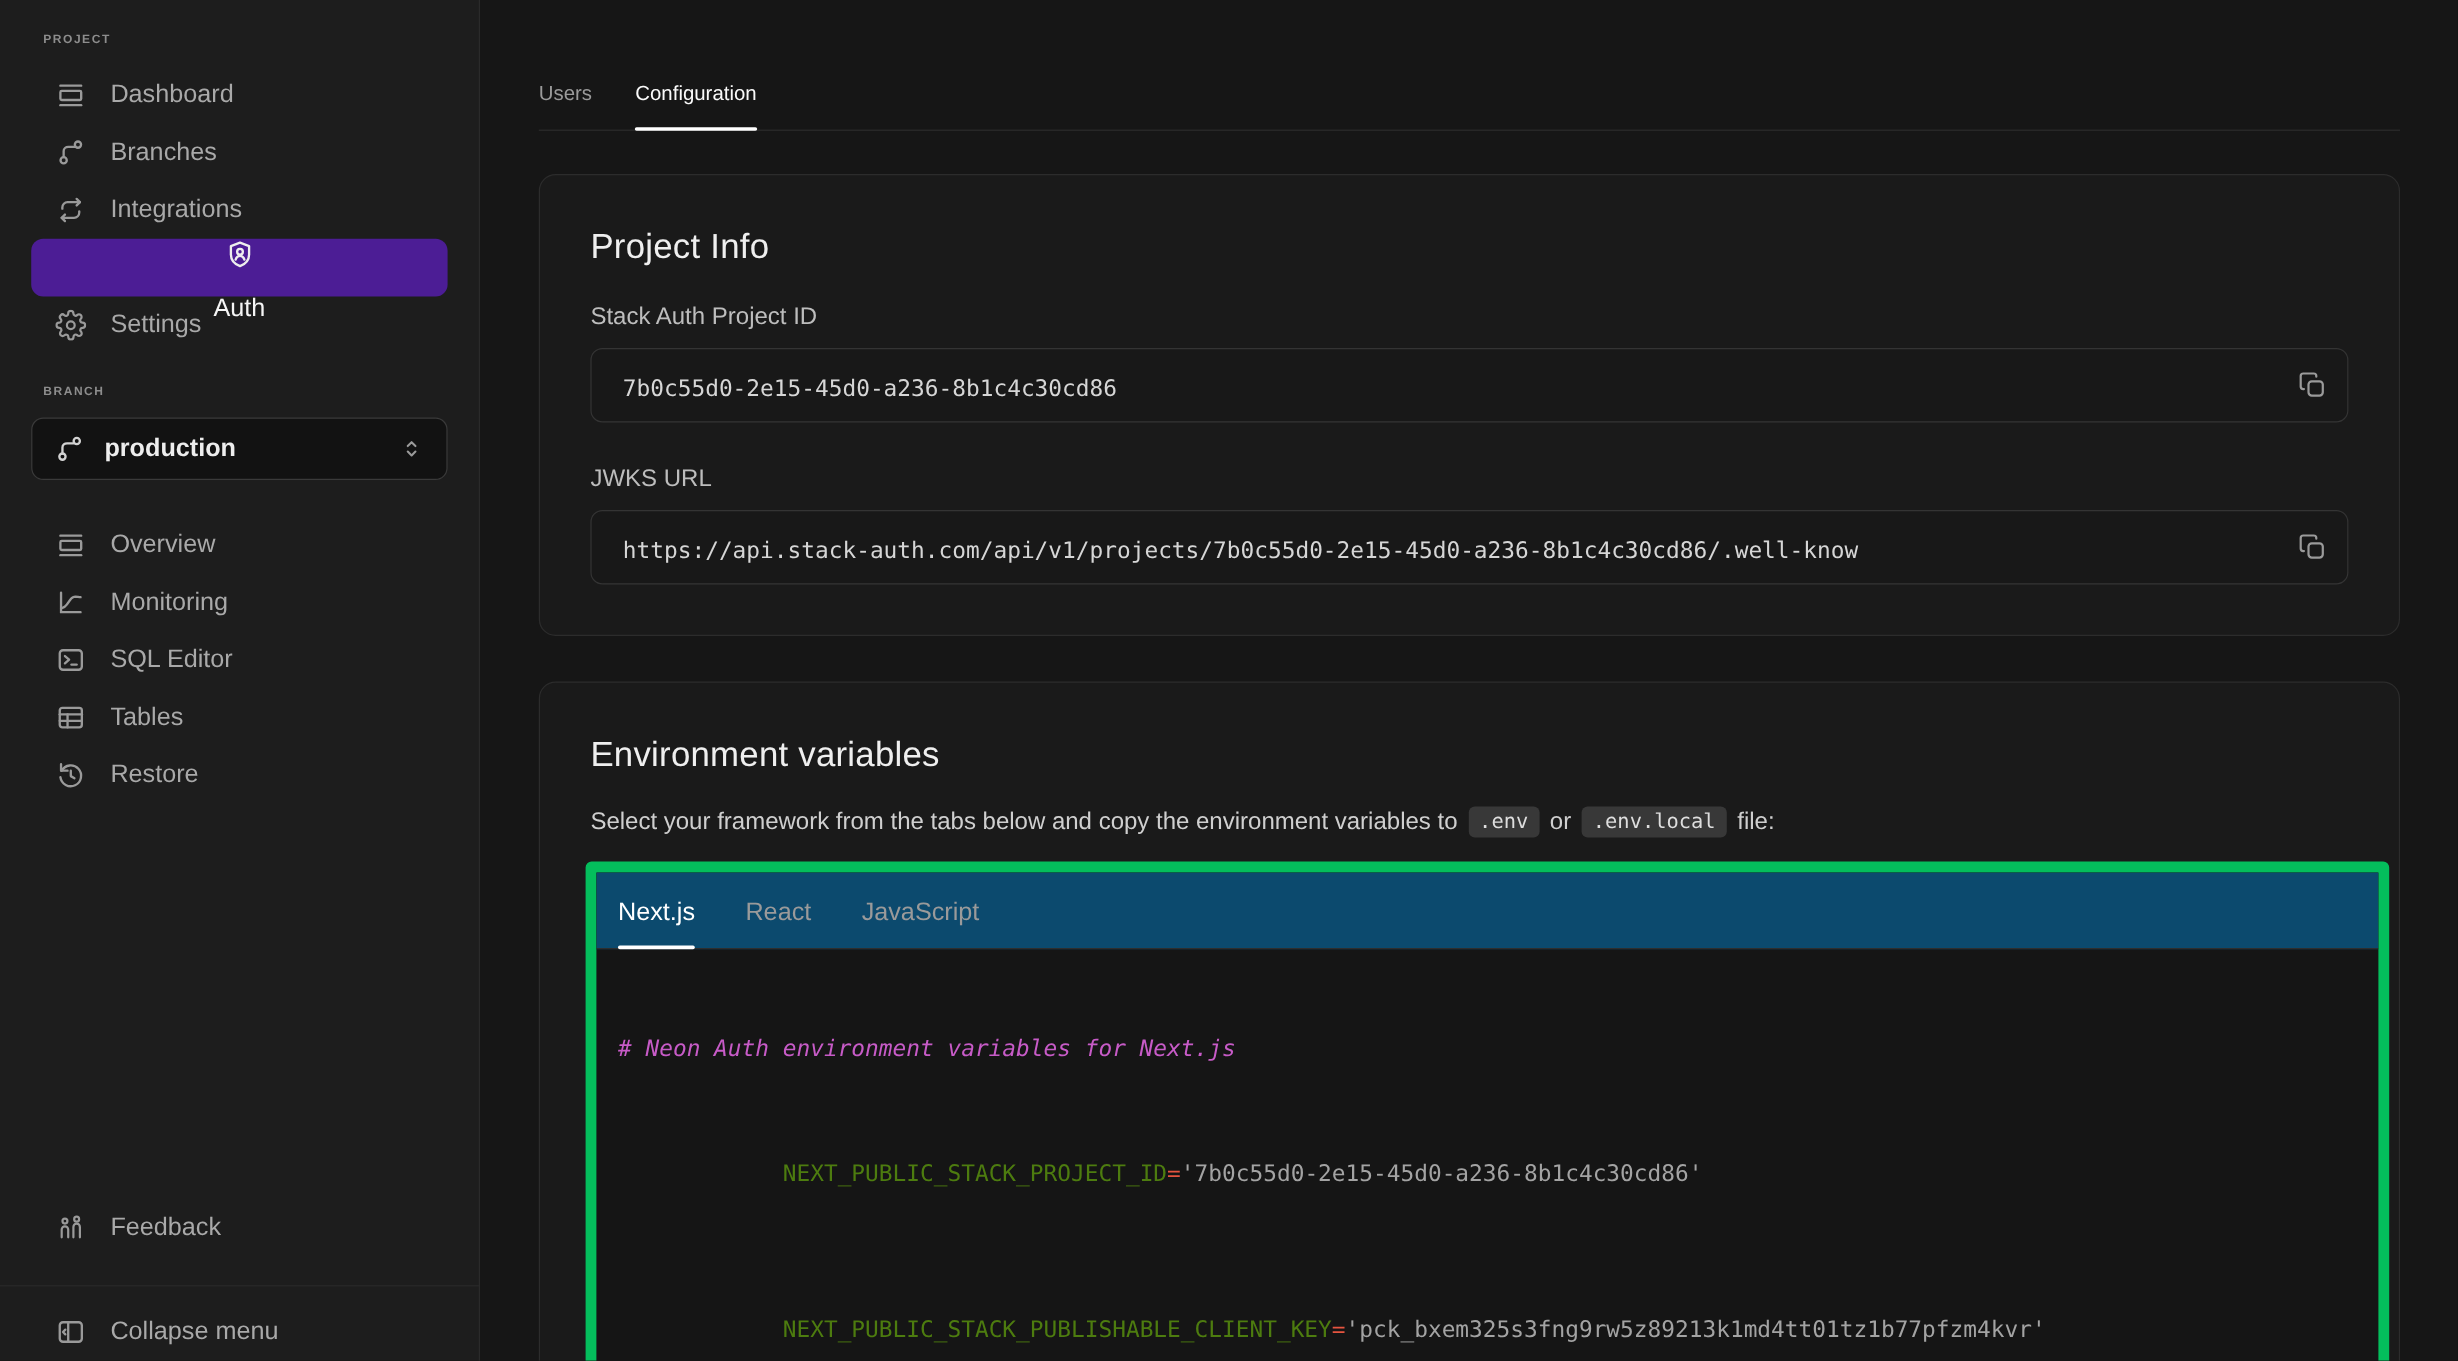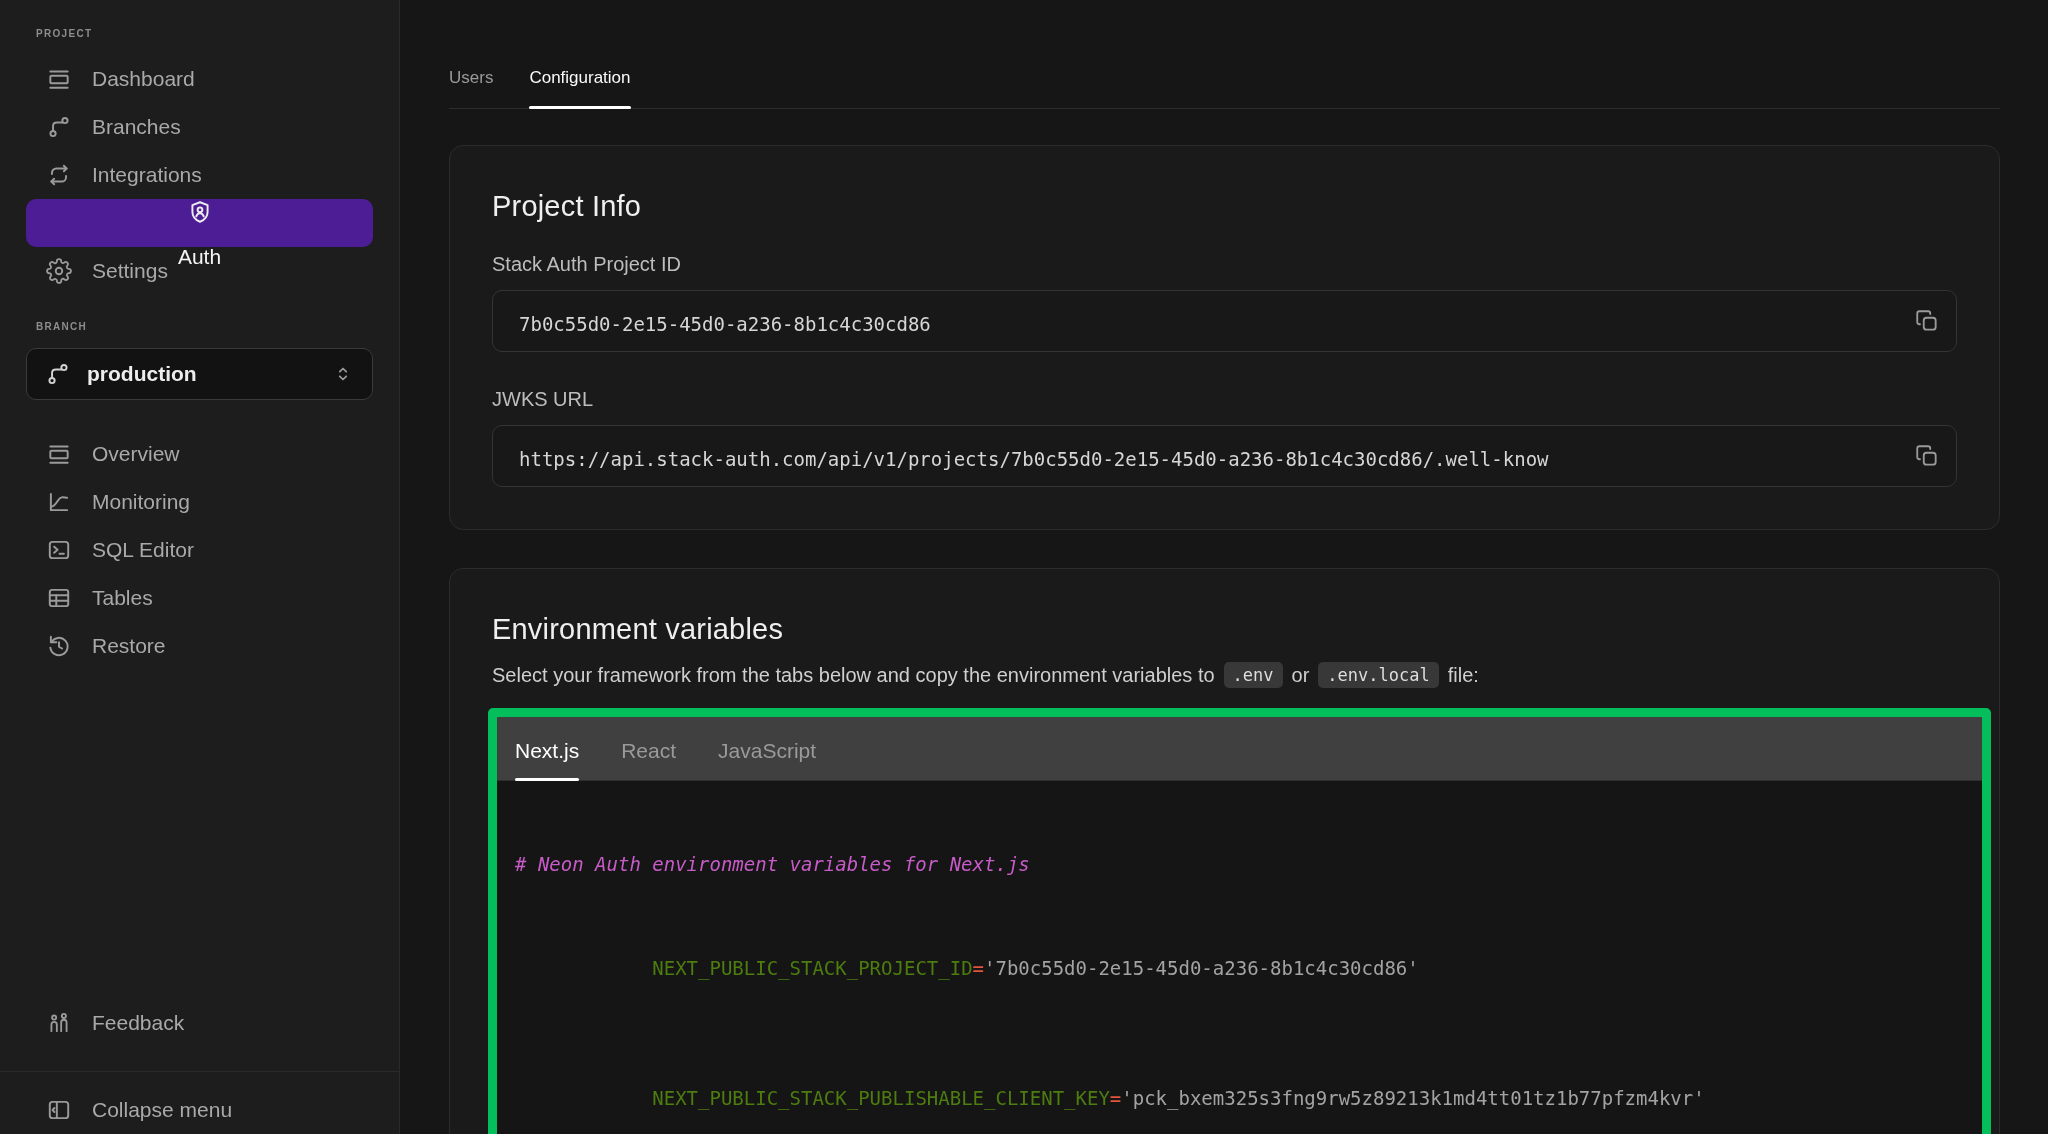--- a/index.html
+++ b/index.html
@@ -76,35 +76,35 @@
   .field-value {
     font-family:"DejaVu Sans Mono","Liberation Mono",monospace;
     font-size:19px; color:#d6d6d6; white-space:nowrap; overflow:hidden;
   }
   .copy-btn {
     position:absolute; right:14px; top:50%; transform:translateY(-50%);
     width:30px; height:30px; display:flex; align-items:center; justify-content:center;
     background:transparent; border:none; color:#9a9a9a; cursor:pointer;
   }
 
-  .env-desc { margin-top:16px; font-size:20px; color:#cfcfcf; display:flex; align-items:center; flex-wrap:wrap; gap:9px; }
+  .env-desc { margin-top:26px; font-size:20px; color:#cfcfcf; display:flex; align-items:center; flex-wrap:wrap; gap:9px; }
   .chip {
     font-family:"DejaVu Sans Mono","Liberation Mono",monospace;
     font-size:17px; color:#dedede; background:#383838;
     border-radius:5px; padding:3px 9px;
   }
 
   .green-box {
     margin:20px -34px 0 -4px;
     border:9px solid #04be5c; border-radius:5px;
     background:#151515; overflow:hidden;
   }
   .code-tabs {
     display:flex; gap:42px; padding:22px 18px 0 18px;
-    border-bottom:1px solid #2e2e2e; background:#404040;
+    border-bottom:1px solid #2e2e2e; background:#0c4a6e;
   }
   .code-tab { position:relative; font-size:21px; color:#9a9a9a; padding-bottom:17px; cursor:pointer; }
   .code-tab.active { color:#ffffff; font-weight:500; }
   .code-tab.active::after {
     content:""; position:absolute; left:0; right:0; bottom:-1px;
     height:3px; background:#ffffff; border-radius:2px;
   }
   .code {
     padding:18px 18px 14px 18px;
     font-family:"DejaVu Sans Mono","Liberation Mono",monospace;

